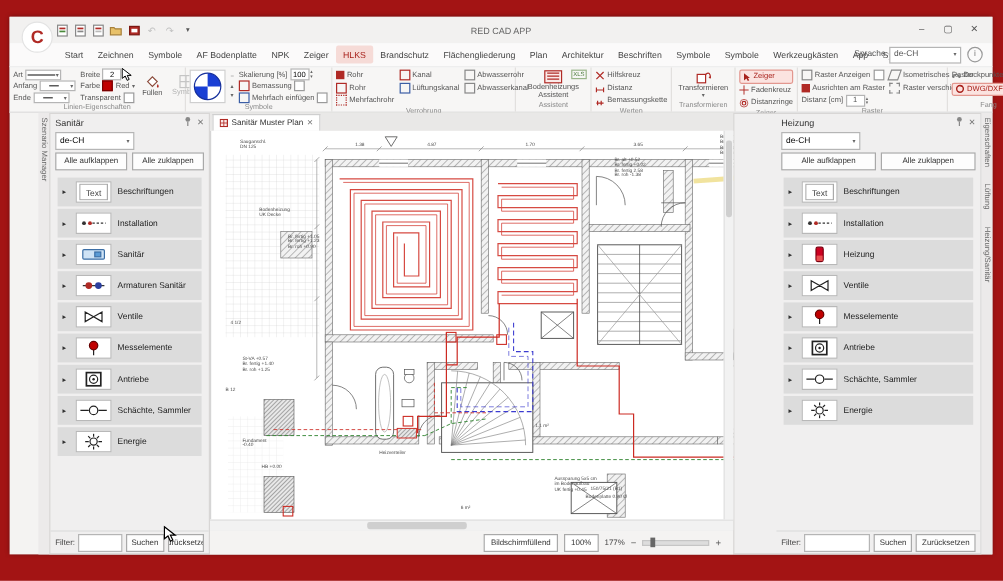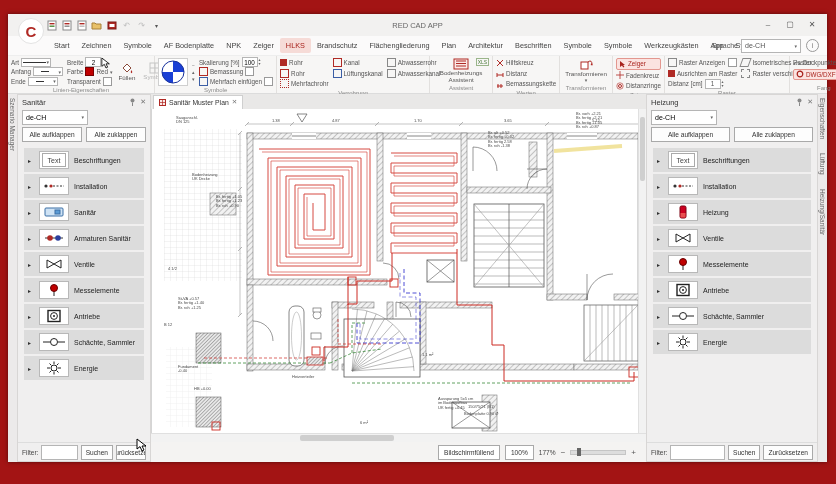--- a/index.html
+++ b/index.html
@@ -46,21 +46,21 @@
   .mini.red{border:1.2px solid #b02a25;}
   .mini.redf{background:#b02a25;}
   .mini.blue{border:1.2px solid #3b5ea5;}
   .mini.gray{border:1px solid #888;}
   .pill{border:1px solid transparent;border-radius:2px;padding:0 2px;}
   .pill.on{background:#fbe3e0;border-color:#e3978f;color:#a8221c;}
   .bigbtn{display:flex;flex-direction:column;align-items:center;justify-content:center;font-size:6.2px;color:#555;text-align:center;line-height:1.1;padding:0 2px;}
   .swatch{width:7px;height:7px;background:#c00000;border:1px solid #700;display:inline-block;}
   .grayed{color:#b5b5b5;}
   
-  .main{flex:1;display:flex;min-height:0;}
+  .main{flex:1;display:flex;min-height:0;margin-left:24px;}
   .vstrip{width:9px;background:#eceaea;display:flex;flex-direction:column;align-items:center;padding-top:4px;gap:14px;}
   .vtxt{writing-mode:vertical-rl;font-size:6.5px;color:#666;white-space:nowrap;}
   .panel{width:132px;background:#f0efef;border:1px solid #d8d6d5;display:flex;flex-direction:column;}
   .phead{height:14px;display:flex;align-items:center;padding:0 4px;font-size:7.5px;color:#333;}
   .phead .sp{flex:1;}
   .phico{font-size:7px;color:#777;margin-left:4px;}
   .prowlang{height:16px;display:flex;align-items:center;padding:0 4px;}
   .pbtns{height:18px;display:flex;align-items:center;gap:4px;padding:0 4px;}
   .pbtn{flex:1;height:13px;background:#fdfdfd;border:1px solid #a9a9a9;font-size:6.6px;color:#333;display:flex;align-items:center;justify-content:center;white-space:nowrap;}
   .plist{flex:1;overflow:hidden;padding-top:3px;}
@@ -792,21 +792,21 @@
         <span class="sbtn">100%</span>
         <span class="zlbl">177%</span>
         <span class="zpm">−</span>
         <span class="track">
             <span class="thumb"></span>
           </span>
         <span class="zpm">+</span>
       </div>
     </div>
 
-    <div class="panel" style="width:170px;">
+    <div class="panel" style="width:170px;padding-left:35px;">
       <div class="phead">
         <span>Heizung</span>
           <span class="sp"></span>
         <span class="phico"><svg width="7" height="8">
               <circle cx="3.5" cy="2.5" r="2" fill="#888"></circle>
               <line x1="3.5" y1="4.5" x2="3.5" y2="8" stroke="#888"></line>
             </svg></span>
         <span class="phico">✕</span>
       </div>
       <div class="prowlang">

